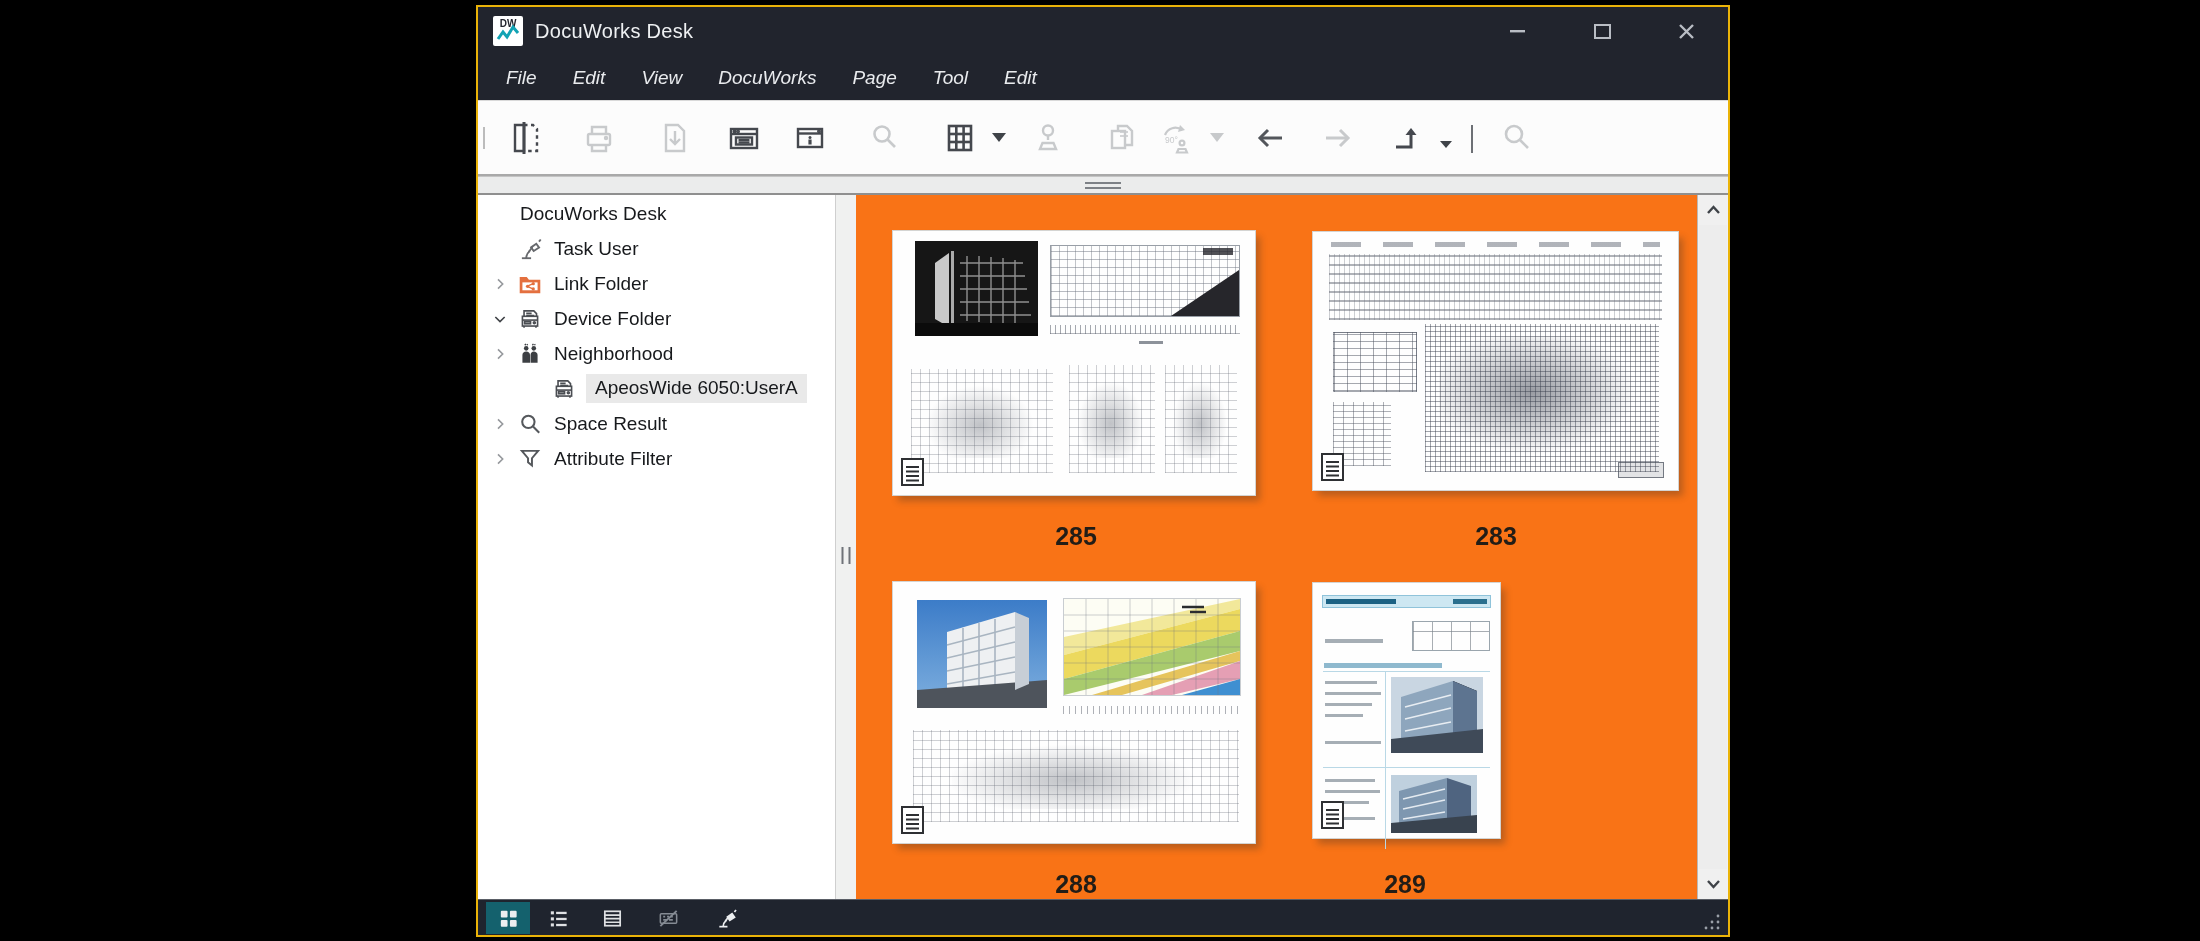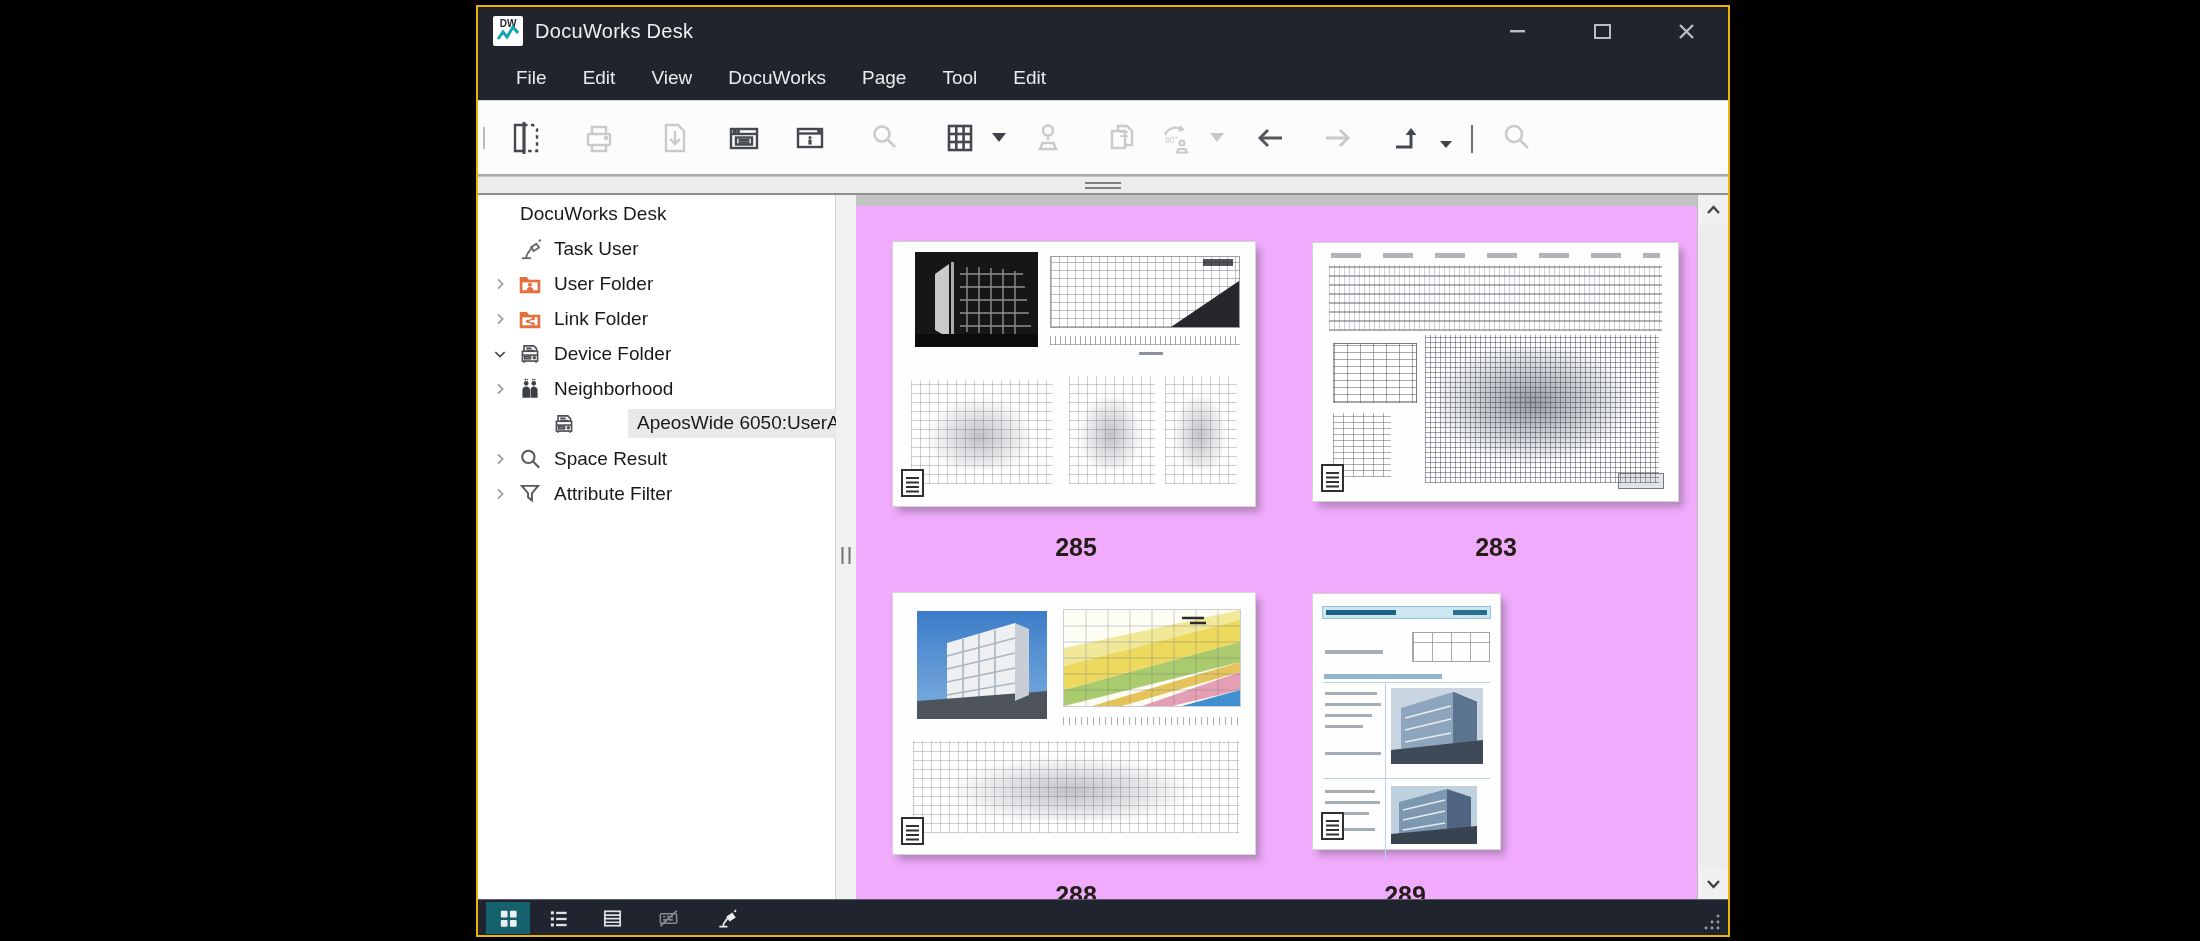--- a/index.html
+++ b/index.html
@@ -14,21 +14,21 @@
   
   .titlebar { position:absolute; left:0; top:0; width:1250px; height:48px;
               background:#21242d; display:flex; align-items:center; }
   .app-icon { margin-left:15px; width:30px; height:30px; flex:0 0 auto; }
   .title-text { margin-left:12px; color:#eef0f2; font-size:20px; letter-spacing:.3px; }
   .wctrls { position:absolute; right:0; top:0; height:48px; display:flex; }
   .wbtn { width:84px; height:48px; display:flex; align-items:center; justify-content:center; }
 
   
   .menubar { position:absolute; left:0; top:48px; width:1250px; height:45px;
-             background:#21242d; display:flex; align-items:center; padding-left:20px; }
+             background:#21242d; display:flex; align-items:center; padding-left:10px;font-style:italic; }
   .menu-item { color:#e9ebee; font-size:19px; padding:8px 18px; }
 
   
   .toolbar { position:absolute; left:0; top:93px; width:1250px; height:76px;
              background:#fcfcfc; border-top:1px solid #d9d9d9;
              border-bottom:2px solid #a9a9a9; }
   .tgrip { position:absolute; left:5px; top:26px; width:3px; height:22px;
            border-left:2px solid #bcbcbc; }
   .tbtn { position:absolute; top:14px; width:46px; height:46px;
           display:flex; align-items:center; justify-content:center; }
@@ -52,31 +52,31 @@
   .tree { position:absolute; left:0; top:0; width:358px; height:704px; background:#fff;
           border-right:1px solid #cfcfcf; padding-top:1px; }
   .trow { display:flex; align-items:center; height:35px; font-size:19px; color:#17191c;
           padding-left:10px; white-space:nowrap; }
   .chev { width:24px; height:24px; margin-right:4px; flex:0 0 auto;
           display:flex; align-items:center; justify-content:center; }
   .ticon { width:28px; height:26px; margin-right:8px; flex:0 0 auto; }
   .tspacer { width:28px; flex:0 0 auto; }
   .tindent { width:62px; flex:0 0 auto; }
   .tlabel { padding:3px 2px; }
-  .tlabel.sel { background:#e9e9e9; padding:3px 9px 4px 9px;margin-left:42px; }
+  .tlabel.sel { background:#e9e9e9; padding:3px 9px 4px 9px; }
 
   
   .vsplit { position:absolute; left:358px; top:0; width:20px; height:704px; background:#f0f1f0; }
   .vsplit-handle { position:absolute; left:50%; transform:translateX(-50%); top:352px;
                    width:9px; height:17px; border-left:2px solid #6f7378;
                    border-right:2px solid #6f7378; }
 
   
-  .content { position:absolute; left:378px; top:11px; width:841px; height:704px;
-             background:#f0abfc; overflow:hidden; }
+  .content { position:absolute; left:378px; top:0; width:841px; height:704px;
+             background:#f97316; overflow:hidden; }
   .page { position:absolute; background:#fefefe;
           box-shadow:0 0 0 1px #d4d4d2, 5px 6px 7px rgba(40,42,44,.30); }
   .page-label { position:absolute; transform:translateX(-50%); font-size:25px;
                 font-weight:600; color:#221d17; }
   .badge { position:absolute; left:8px; bottom:9px; width:23px; height:28px; }
   .art { position:absolute; }
   .sketch { background-image:
       repeating-linear-gradient(0deg,  rgba(95,100,112,.30) 0 1px, transparent 1px 9px),
       repeating-linear-gradient(90deg, rgba(95,100,112,.30) 0 1px, transparent 1px 9px); }
   .sketch::before { content:""; position:absolute; inset:14% 12%;
@@ -341,36 +341,20 @@
                 <path d="M4.5 20.5 h8.5"></path>
                 <path d="M8.5 20.5 C8.5 17.5 10 15.5 11.8 13.8"></path>
                 <path d="M10.8 14.8 L14.2 10.2"></path>
                 <path d="M13 10.5 l4.8-3.4 2.6 3.6-5 3.2z"></path>
                 <path d="M20.3 5.2 l1.6-2"></path>
               </svg>
         </span>
         <span class="tlabel">Task User</span>
       </div>
 
-      <div class="trow">
-        <span class="chev">
-          <svg width="16" height="16" viewBox="0 0 24 24" fill="none" stroke="#96999d" stroke-width="2.4">
-                <path d="M9 5 l7 7 -7 7"></path>
-              </svg>
-        </span>
-        <span class="ticon">
-          <svg width="28" height="26" viewBox="0 0 24 24">
-                <path d="M2.5 5.5 h6.5 l2 2.5 h10.5 v12.5 h-19z" fill="#e4703f"></path>
-                <rect x="4.3" y="9.8" width="15.4" height="8.7" fill="#fff" stroke="#e4703f" stroke-width="1.4"></rect>
-                <circle cx="12" cy="12.7" r="1.9" fill="#e4703f"></circle>
-                <path d="M8.8 18.3 c0-2.3 1.4-3.5 3.2-3.5 s3.2 1.2 3.2 3.5z" fill="#e4703f"></path>
-              </svg>
-        </span>
-        <span class="tlabel">User Folder</span>
-      </div>
 
       <div class="trow">
         <span class="chev">
           <svg width="16" height="16" viewBox="0 0 24 24" fill="none" stroke="#96999d" stroke-width="2.4">
                 <path d="M9 5 l7 7 -7 7"></path>
               </svg>
         </span>
         <span class="ticon">
           <svg width="28" height="26" viewBox="0 0 24 24">
                 <path d="M2.5 5.5 h6.5 l2 2.5 h10.5 v12.5 h-19z" fill="#e4703f"></path>

